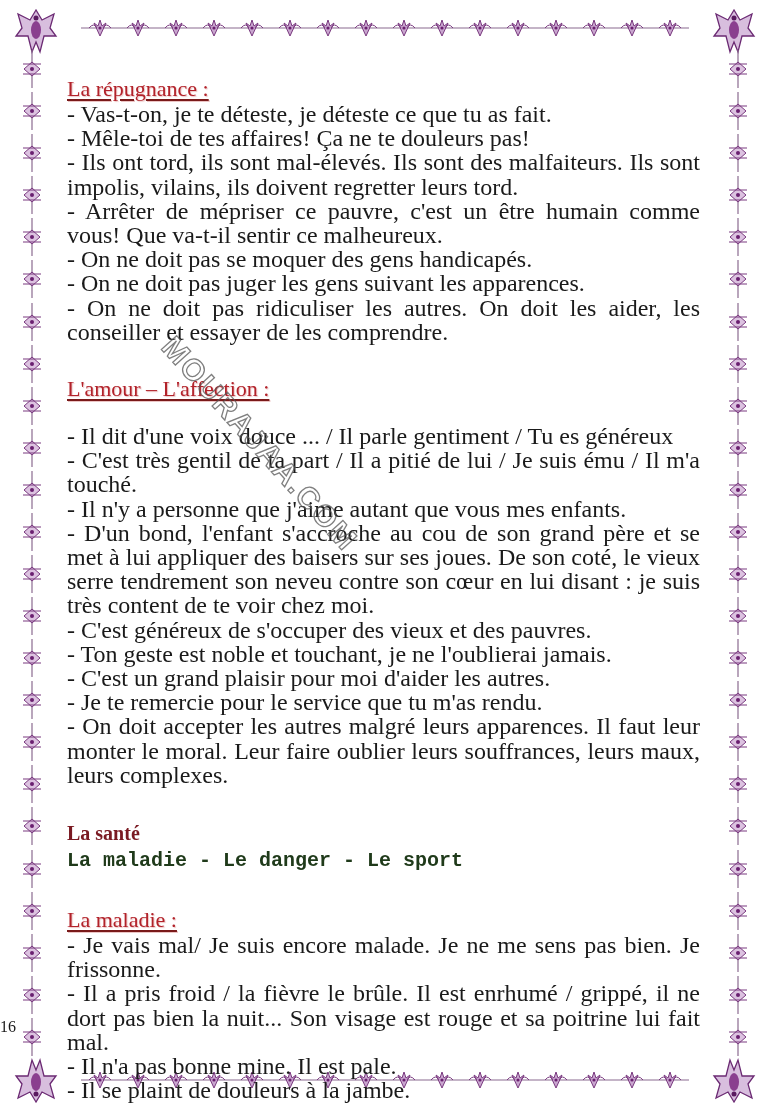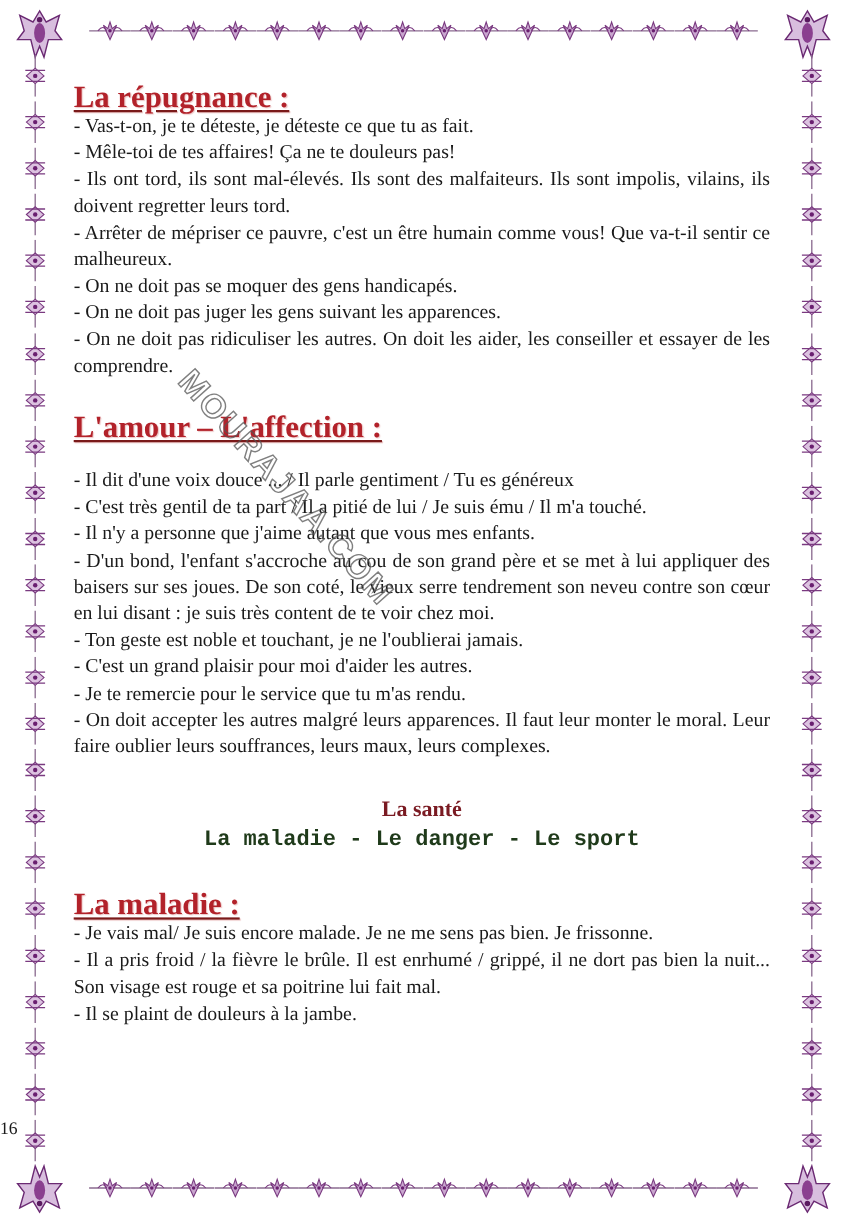--- a/index.html
+++ b/index.html
@@ -16,27 +16,27 @@
   .border-left { left: 14px; }
   .border-right { left: 720px; }
   .corner { position: absolute; width: 48px; height: 54px; }
   .corner.tl { left: 12px; top: 6px; }
   .corner.tr { left: 710px; top: 6px; }
   .corner.bl { left: 12px; top: 1052px; }
   .corner.br { left: 710px; top: 1052px; }
 
   
   .content { position: absolute; left: 67px; top: 76px; width: 633px; }
-  .section-title { font-weight: bold; font-size: 28px; color: #b2222a; text-decoration: underline;
+  .section-title { font-weight: normal; font-size: 22px; color: #b2222a; text-decoration: underline;
       text-decoration-color: #7a1a1a; text-underline-offset: 3px; line-height: 26px; margin: 0;
       text-shadow: 1px 1px 1px rgba(200,90,90,0.35); }
-  .line { font-size: 18px; line-height: 24.2px; margin: 0; text-align: justify; }
+  .line { font-size: 24px; line-height: 24.2px; margin: 0; text-align: justify; }
   .gap-sm { height: 22px; }
   .gap-md { height: 32px; }
-  .centered { text-align: center; font-weight: bold; }
+  .centered { font-weight: bold; }
   .health-title { font-size: 20px; color: #7a1a22; line-height: 28px; margin: 0; }
   .health-sub { font-size: 20px; color: #1f3a1a; line-height: 28px; margin: 0; font-family: Liberation Mono, monospace; }
   .page-number { position: absolute; left: 0; width: 770px; top: 1018px; 
       font-size: 16px; }
 
   .watermark { position: absolute; left: 180px; top: 330px; transform: rotate(48deg);
       transform-origin: left top; font-family: "Liberation Sans", sans-serif; font-weight: bold;
       font-size: 30px; letter-spacing: 2px; color: transparent;
       -webkit-text-stroke: 1.3px #555; opacity: 0.75; pointer-events: none; }
 </style>
@@ -341,36 +341,38 @@
   </div>
 
   <div class="gap-md"></div>
   <h2 class="section-title">L'amour – L'affection :</h2>
   <div class="gap-sm"></div>
   <div>
     <p class="line">- Il dit d'une voix douce ... / Il parle gentiment / Tu es généreux</p>
     <p class="line">- C'est très gentil de ta part / Il a pitié de lui / Je suis ému / Il m'a touché.</p>
     <p class="line">- Il n'y a personne que j'aime autant que vous mes enfants.</p>
     <p class="line">- D'un bond, l'enfant s'accroche au cou de son grand père et se met à lui appliquer des baisers sur ses joues. De son coté, le vieux serre tendrement son neveu contre son cœur en lui disant : je suis très content de te voir chez moi.</p>
+    <p class="line">- C'est généreux de s'occuper des vieux et des pauvres.</p>
     <p class="line">- Ton geste est noble et touchant, je ne l'oublierai jamais.</p>
     <p class="line">- C'est un grand plaisir pour moi d'aider les autres.</p>
     <p class="line">- Je te remercie pour le service que tu m'as rendu.</p>
     <p class="line">- On doit accepter les autres malgré leurs apparences. Il faut leur monter le moral. Leur faire oublier leurs souffrances, leurs maux, leurs complexes.</p>
   </div>
 
   <div class="gap-md"></div>
   <div class="centered">
     <p class="health-title">La santé</p>
     <p class="health-sub">La maladie - Le danger - Le sport</p>
   </div>
 
   <div class="gap-md"></div>
   <h2 class="section-title">La maladie :</h2>
   <div>
     <p class="line">- Je vais mal/ Je suis encore malade. Je ne me sens pas bien. Je frissonne.</p>
     <p class="line">- Il a pris froid / la fièvre le brûle. Il est enrhumé / grippé, il ne dort pas bien la nuit... Son visage est rouge et sa poitrine lui fait mal.</p>
+    <p class="line">- Il n'a pas bonne mine. Il est pale.</p>
     <p class="line">- Il se plaint de douleurs à la jambe.</p>
   </div>
 </div>
 
 <div class="watermark">MOURAJAA.COM</div>
 
 <div class="page-number">16</div>
 
 </body></html>

